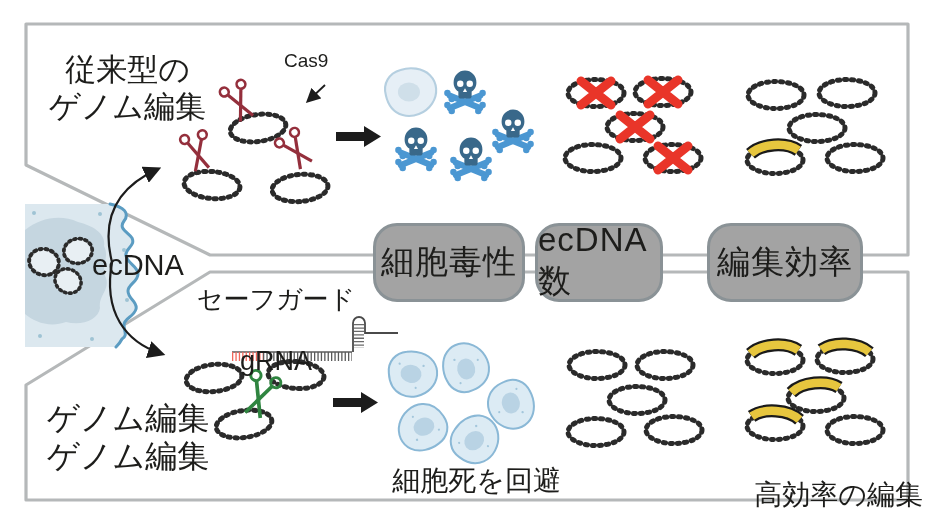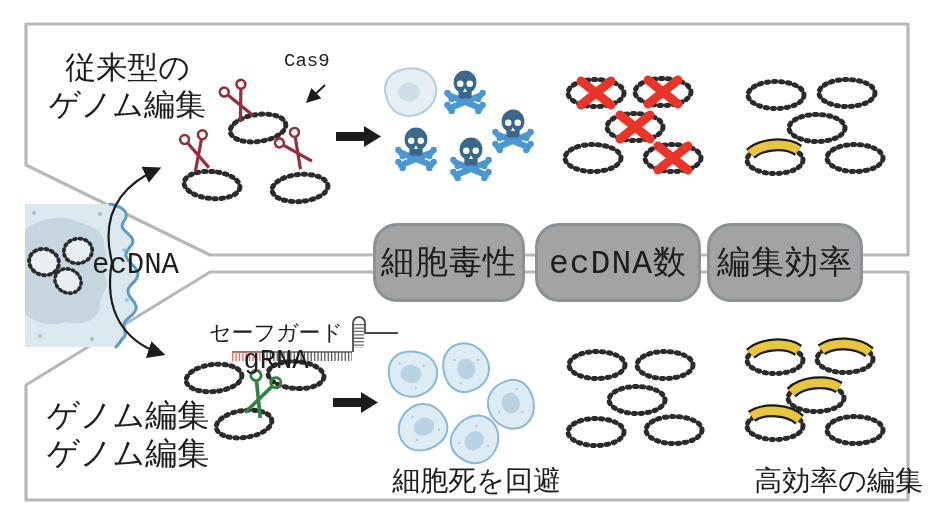--- a/index.html
+++ b/index.html
@@ -1,37 +1,37 @@
 <!DOCTYPE html>
 <html><head>
 <meta charset="utf-8">
 <style>
   html,body{margin:0;padding:0;background:#ffffff;}
   .stage{
     position:relative;width:933px;height:525px;background:#ffffff;overflow:hidden;
-    font-family:Liberation Mono, monospace;color:#1d1d1b;
+    font-family:Liberation Sans, sans-serif;color:#1d1d1b;
   }
   .stage svg.layer{position:absolute;left:0;top:0;}
   .txt{position:absolute;white-space:nowrap;}
   .center{text-align:center;white-space:normal;}
   .t-top-title{left:10px;top:51px;width:235px;font-size:31px;line-height:37px;}
   .t-cas9{left:284px;top:50px;font-size:19px;}
   .t-ecdna{left:92px;top:249px;font-size:29px;}
-  .t-safeguard{left:146px;top:284px;width:260px;font-size:22px;line-height:30px;margin-top:36px;}
+  .t-safeguard{left:146px;top:284px;width:260px;font-size:26px;line-height:30px;}
   .t-grna{left:146px;top:312px;width:260px;font-size:27px;margin-top:34px;}
   .t-bottom-title{left:8px;top:399px;width:240px;font-size:32px;line-height:38px;}
   .caption{top:462px;width:200px;font-size:28px;text-align:right;}
-  .cap1{left:361px;} .cap2{left:545px;} .cap3{left:723px;}
+  .cap1{left:361px;} .cap2{left:545px;} .cap3{left:723px;margin-top:14px;}
   .cbox{
     position:absolute;top:223px;height:79px;box-sizing:border-box;background:#a3a3a3;
     border:3.5px solid #8a9296;border-radius:24px;display:flex;align-items:center;
     justify-content:center;font-size:33px;letter-spacing:1px;
   }
   .cbox1{left:373px;width:152px;}
-  .cbox2{left:535px;width:166px;}
+  .cbox2{left:535px;width:128px;}
   .cbox3{left:707px;width:156px;}
 </style>
 </head>
 <body>
 
 <div class="stage">
 
   <svg class="layer" width="933" height="525" viewBox="0 0 933 525">
     <defs>
       <marker id="ah" viewBox="0 0 10 10" refX="8" refY="5" markerWidth="8" markerHeight="8" orient="auto">

